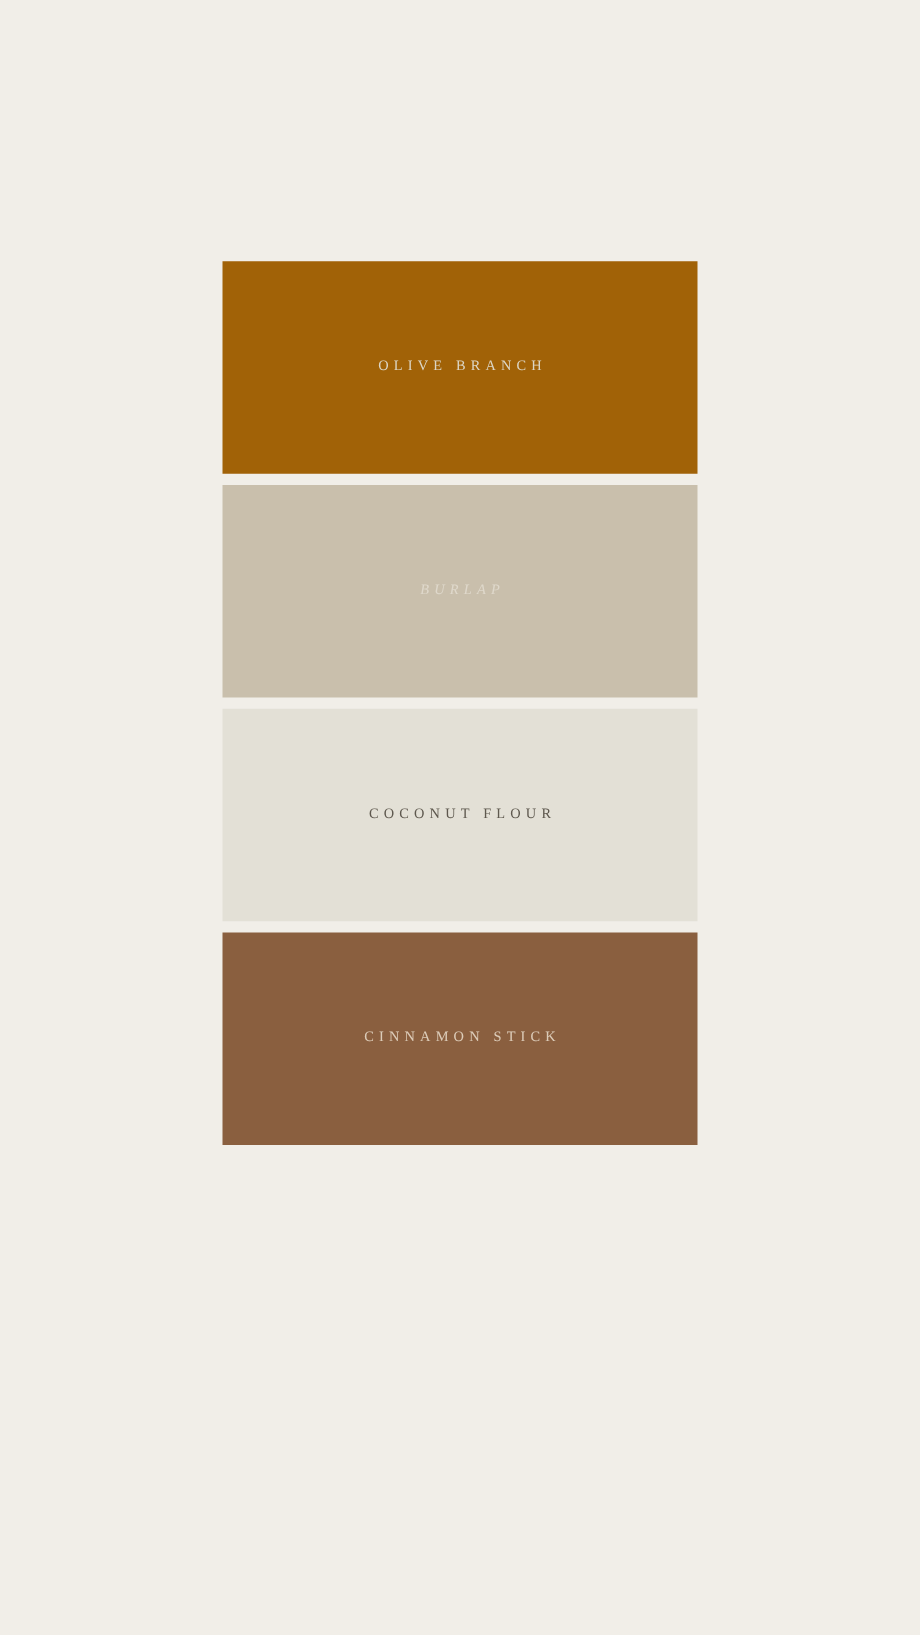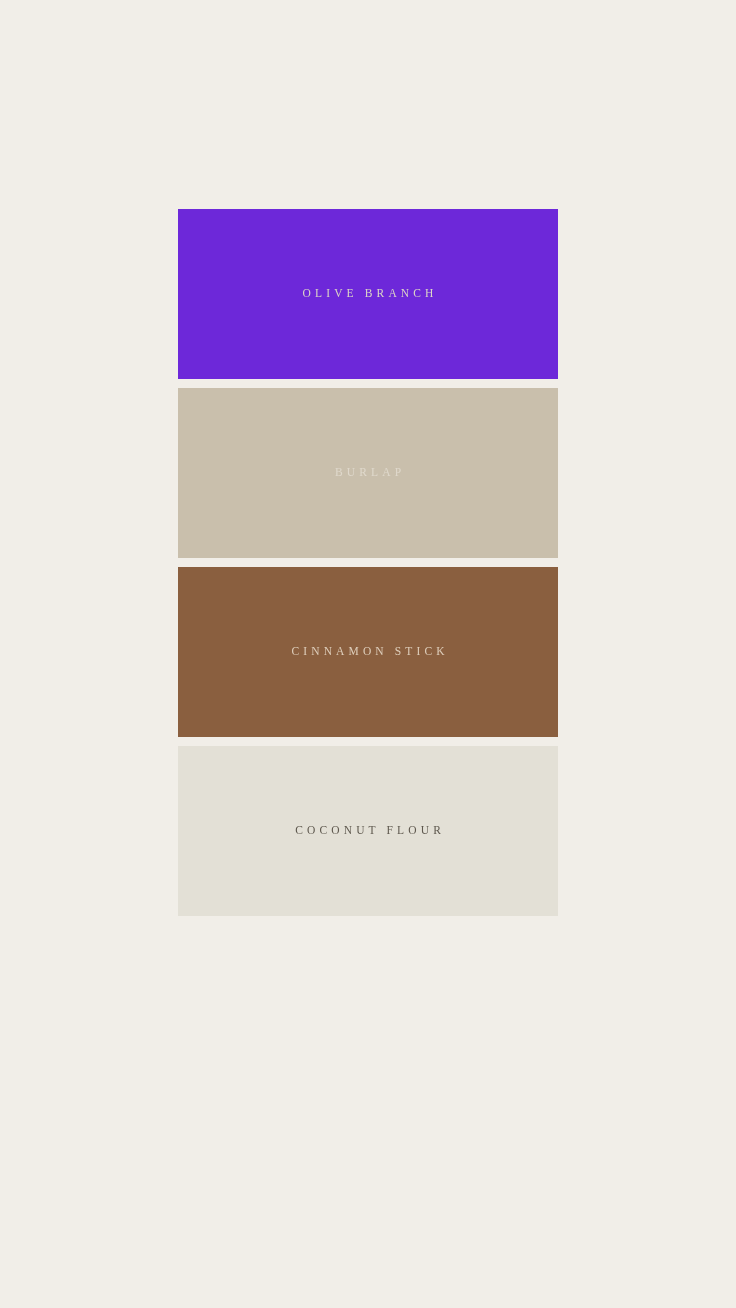--- a/index.html
+++ b/index.html
@@ -50,42 +50,42 @@
     letter-spacing: 0.36em;
     text-indent: 0.36em;
     text-transform: uppercase;
     line-height: 1;
     white-space: nowrap;
     user-select: none;
   }
 
   
   .swatch-1 .swatch-label { color: #DCD6C6; }
-  .swatch-2 .swatch-label { color: #F2EEE6; opacity: 0.55; }
+  .swatch-2 .swatch-label { color: #F2EEE6; opacity: 0.55; font-style: italic; }
   .swatch-3 .swatch-label { color: #5E584E; }
   .swatch-4 .swatch-label { color: #E4D6C4; opacity: 0.92; }
   .swatch-5 .swatch-label { color: #DDD8CE; }
 </style>
 </head>
 <body style="background: rgb(241, 238, 232);">
 
 <div class="palette-board">
   <div class="swatch-stack">
 
-    <div class="swatch swatch-1" style="background-color: #6d28d9;">
+    <div class="swatch swatch-1" style="background-color: #a16207;">
       <span class="swatch-label">OLIVE BRANCH</span>
     </div>
 
     <div class="swatch swatch-2" style="background-color: rgb(201, 191, 172);">
       <span class="swatch-label">BURLAP</span>
     </div>
 
+    <div class="swatch swatch-3" style="background-color: rgb(227, 224, 214);">
+      <span class="swatch-label">COCONUT FLOUR</span>
+    </div>
+
     <div class="swatch swatch-4" style="background-color: rgb(138, 95, 63);">
       <span class="swatch-label">CINNAMON STICK</span>
-    </div>
-
-    <div class="swatch swatch-3" style="background-color: rgb(227, 224, 214);">
-      <span class="swatch-label">COCONUT FLOUR</span>
     </div>
 
 
   </div>
 </div>
 
 </body></html>

